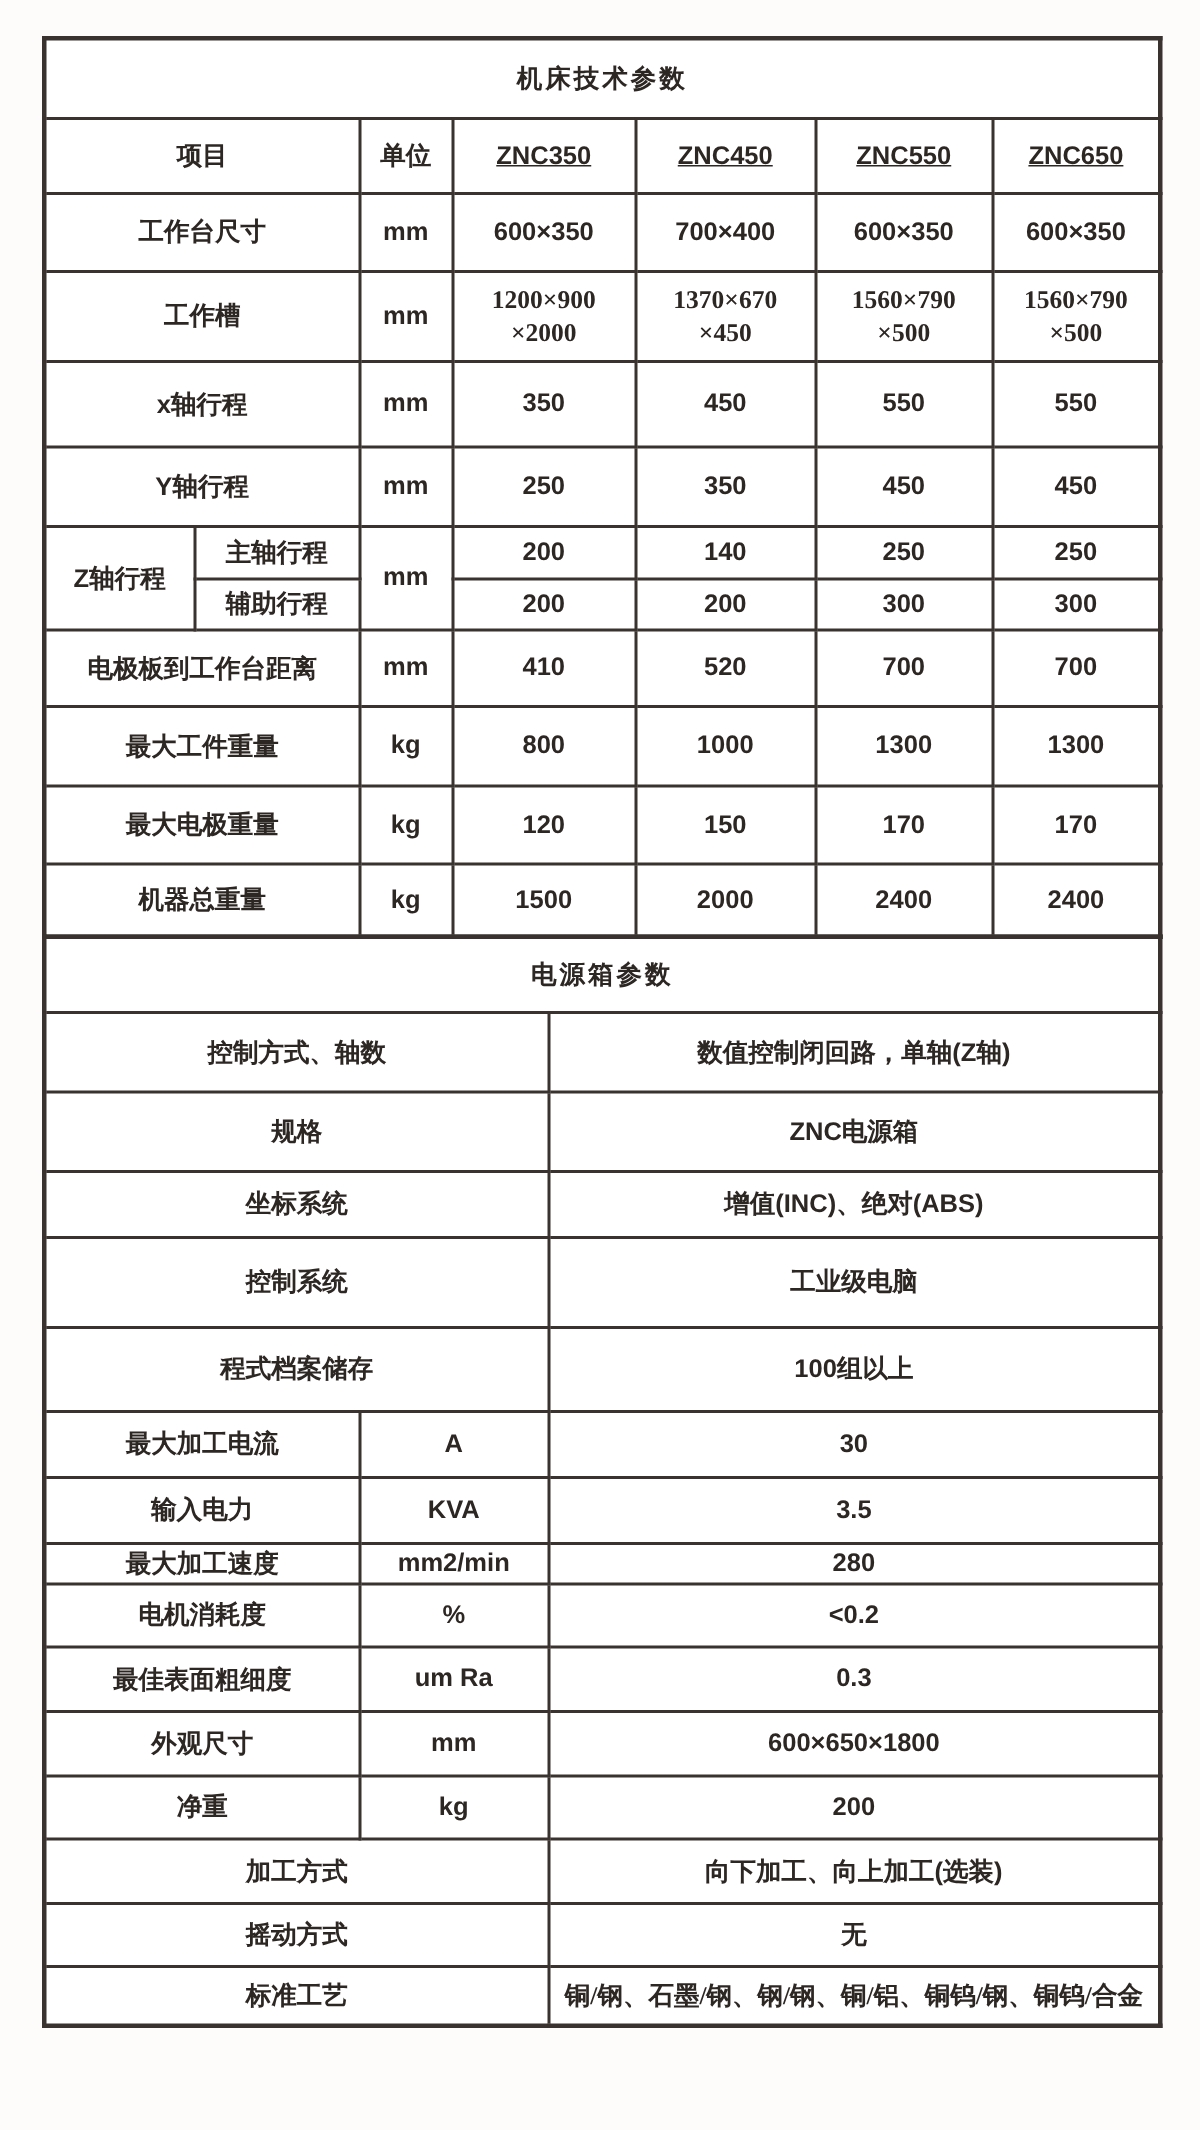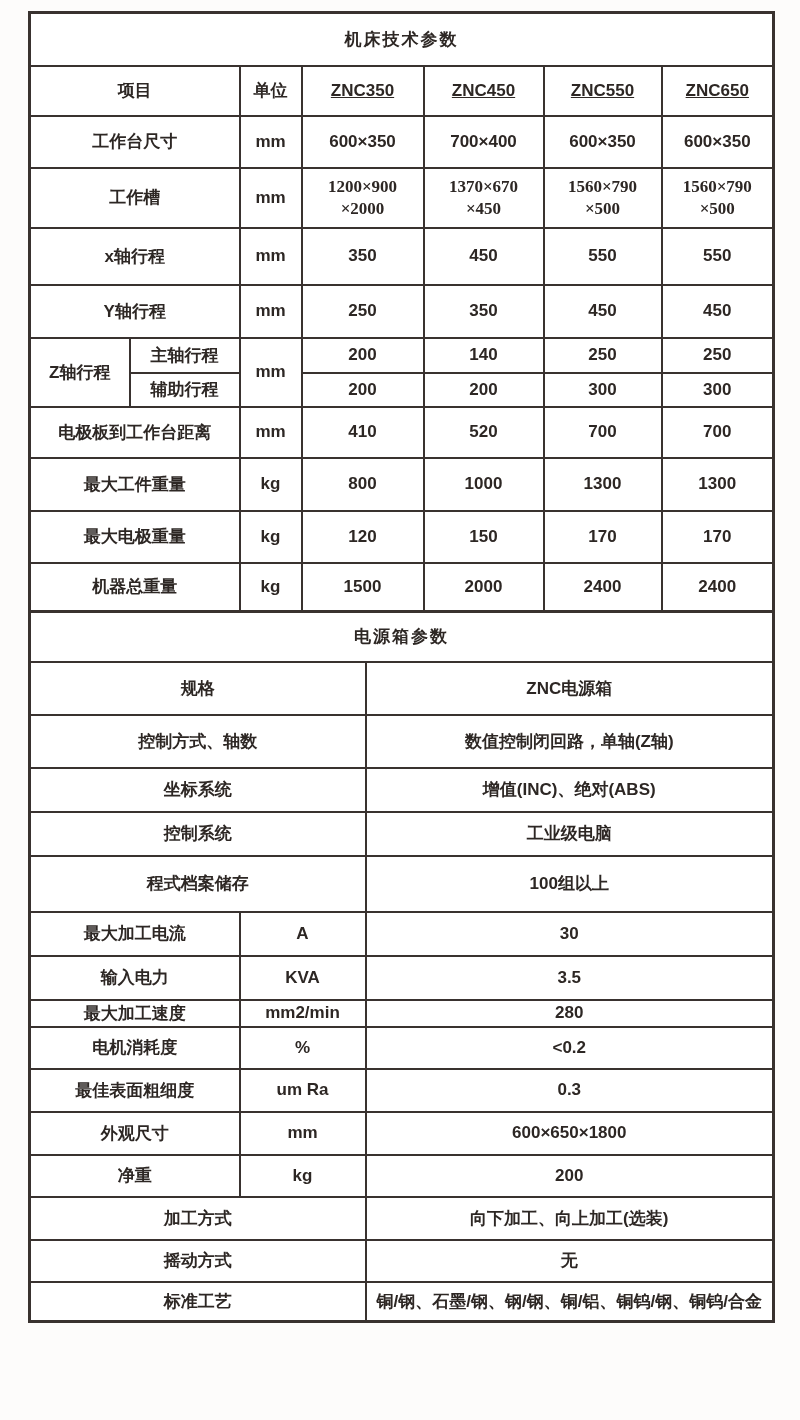--- a/index.html
+++ b/index.html
@@ -2,21 +2,21 @@
 <html><head>
 <meta charset="utf-8">
 <style>
   html,body{margin:0;padding:0;}
   body{
     width:800px;height:1420px;
     background:#fdfcfb;
     font-family:"Liberation Sans","DejaVu Sans",sans-serif;
     color:#2d2724;
   }
-  .page{padding:11px 28px 0 28px;}
+  .page{padding:24px 28px 0 28px;}
   table.spec{
     border-collapse:collapse;
     table-layout:fixed;
     width:744px;
     border:3px solid #39322f;
   }
   table.spec td{
     border:2px solid #39322f;
     text-align:center;
     vertical-align:middle;
@@ -28,21 +28,21 @@
     overflow:hidden;
   }
   td.band{
     background:#e9e7e5;
     font-size:24px;
     font-weight:700;
     letter-spacing:2px;
   }
   td.model{font-size:18px;text-decoration:underline;}
   .two-line span{display:block;line-height:1.25;font-family:Liberation Serif, serif;}
-  td.proc{font-size:15px;white-space:nowrap;padding:0 4px;}
+  td.proc{font-size:15px;white-space:nowrap;padding:0 4px;font-family:Liberation Serif, serif;}
   #power-table{margin-top:-3px;}
 </style>
 </head>
 <body>
 
 <div class="page">
 
   <table class="spec" id="machine-table">
     <colgroup>
       <col style="width:100px">
@@ -164,32 +164,32 @@
     <colgroup>
       <col style="width:210px">
         <col style="width:126px">
         <col style="width:408px">
     </colgroup>
     <tbody>
         <tr style="height:50px">
       <td class="band" colspan="3">电源箱参数</td>
     </tr>
     <tr style="height:53px">
+      <td colspan="2">控制方式、轴数</td>
+      <td>数值控制闭回路，单轴(Z轴)</td>
+    </tr>
+    <tr style="height:53px">
       <td colspan="2">规格</td>
       <td>ZNC电源箱</td>
-    </tr>
-    <tr style="height:53px">
-      <td colspan="2">控制方式、轴数</td>
-      <td>数值控制闭回路，单轴(Z轴)</td>
     </tr>
     <tr style="height:44px">
       <td colspan="2">坐标系统</td>
       <td>增值(INC)、绝对(ABS)</td>
     </tr>
-    <tr style="height:44px">
+    <tr style="height:60px">
       <td colspan="2">控制系统</td>
       <td>工业级电脑</td>
     </tr>
     <tr style="height:56px">
       <td colspan="2">程式档案储存</td>
       <td>100组以上</td>
     </tr>
     <tr style="height:44px">
       <td>最大加工电流</td>
       <td>A</td>

